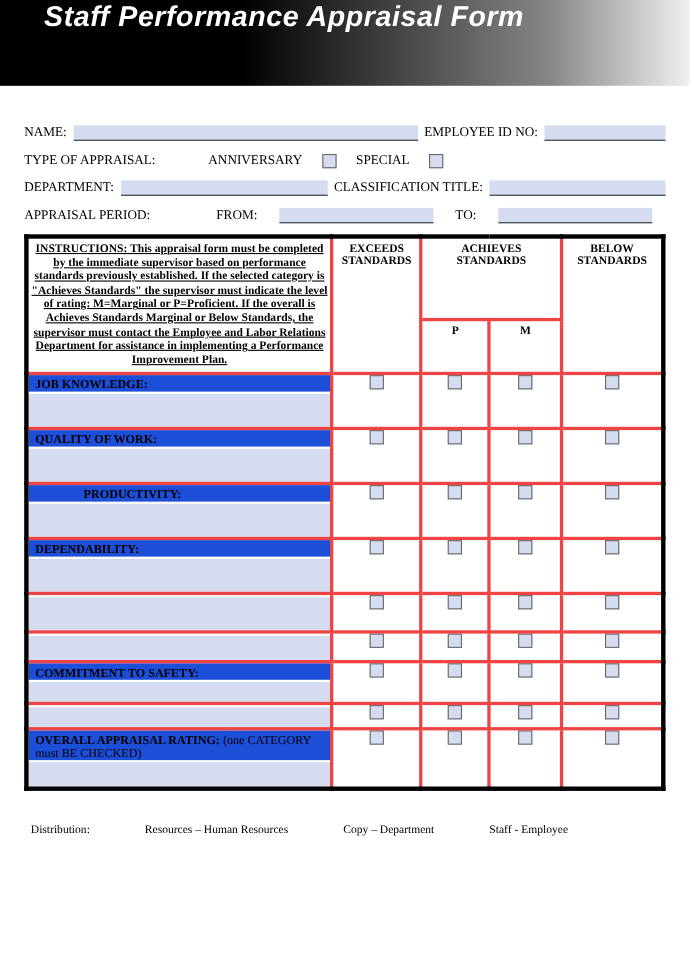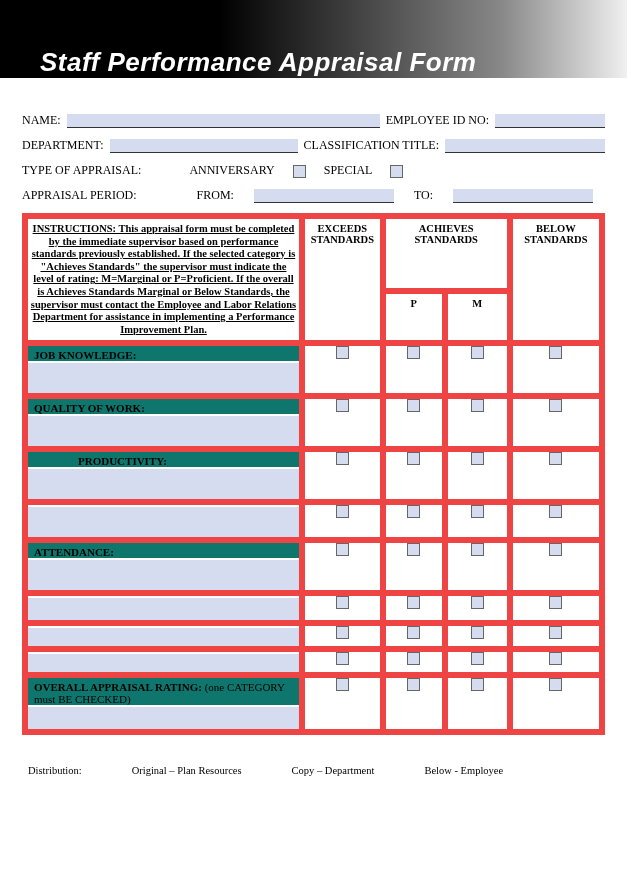--- a/index.html
+++ b/index.html
@@ -7,21 +7,21 @@
     font-family: "Times New Roman", Times, serif;
     background: #fff;
     width: 627px;
     margin: 0 auto;
     color: #000;
   }
   .page { width: 627px; background:#fff; }
   .banner {
     height: 78px;
     background: linear-gradient(90deg, #000 0%, #000 35%, #888 80%, #f0f0f0 100%);
-    display:flex; align-items:flex-end;
+    display:flex; align-items:flex-start;
     padding-left: 40px;
   }
   .banner h1 {
     color:#fff;
     font-family: Arial, Helvetica, sans-serif;
     font-weight: bold;
     font-style: italic;
     font-size: 26px;
     letter-spacing: 0.5px;
   }
@@ -65,21 +65,21 @@
     vertical-align: baseline;
   }
 
   table.matrix {
     width: 100%;
     border: 4px solid #000;
     border-collapse: collapse;
     font-size: 11px;
   }
   table.matrix td, table.matrix th {
-    border: 6px solid #ef4444;
+    border: 3px solid #ef4444;
     vertical-align: top;
   }
   table.matrix th {
     font-weight: bold;
     text-align: center;
     padding: 4px 2px;
     font-size: 10.5px;
     vertical-align: top;
   }
   .instr-cell {
@@ -92,21 +92,21 @@
   .instr-cell .u { text-decoration: underline; }
   .sub-row th { font-size: 10.5px; padding: 2px 0; }
   .cat-cell {
     padding: 0;
     vertical-align: top;
   }
   .cat-title {
     font-weight: bold;
     font-size: 11px;
     padding: 3px 6px 0 6px;
-    background: #0f766e;
+    background: #1d4ed8;
   }
   .cat-title .sub { font-weight: normal; }
   .bluebar {
     background: #d6dcf0;
     height: 18px;
     margin-top: 2px;
   }
   .tall .bluebar { height: 30px; }
   .midtall .bluebar { height: 22px; }
   .ck-cell {
@@ -131,36 +131,36 @@
     <h1>Staff Performance Appraisal Form</h1>
   </div>
 
   <div class="content">
 
     <div class="field-row">
       <span class="lbl">NAME:</span>
       <span class="blank"></span>
       <span class="lbl">EMPLOYEE ID NO:</span>
       <span class="blank short"></span>
-    </div>
-
-    <div class="field-row">
-      <span class="lbl">DEPARTMENT:</span>
-      <span class="blank"></span>
-      <span class="lbl">CLASSIFICATION TITLE:</span>
-      <span class="blank med"></span>
     </div>
 
     <div class="field-row" style="gap:14px;">
       <span class="lbl">TYPE OF APPRAISAL:</span>
       <span style="width:20px"></span>
       <span class="lbl">ANNIVERSARY</span>
       <span class="chk"></span>
       <span class="lbl">SPECIAL</span>
       <span class="chk"></span>
+    </div>
+
+    <div class="field-row">
+      <span class="lbl">DEPARTMENT:</span>
+      <span class="blank"></span>
+      <span class="lbl">CLASSIFICATION TITLE:</span>
+      <span class="blank med"></span>
     </div>
 
     <div class="field-row" style="gap:20px;">
       <span class="lbl">APPRAISAL PERIOD:</span>
       <span style="width:20px"></span>
       <span class="lbl">FROM:</span>
       <span class="blank" style="flex:0 0 140px"></span>
       <span class="lbl">TO:</span>
       <span class="blank" style="flex:0 0 140px"></span>
     </div>
@@ -231,38 +231,38 @@
             </td>
             <td class="ck-cell">
               <span class="chk"></span>
             </td>
             <td class="ck-cell">
               <span class="chk"></span>
             </td>
           </tr>
           <tr class="tall">
             <td class="cat-cell">
+              <div class="cat-title"><span style="font-weight: bold;">DEPENDABILITY:</span></div>
               <div class="bluebar"></div>
             </td>
             <td class="ck-cell">
               <span class="chk"></span>
             </td>
             <td class="ck-cell">
               <span class="chk"></span>
             </td>
             <td class="ck-cell">
               <span class="chk"></span>
             </td>
             <td class="ck-cell">
               <span class="chk"></span>
             </td>
           </tr>
           <tr class="tall">
             <td class="cat-cell">
-              <div class="cat-title"><span style="font-weight: bold;">ATTENDANCE:</span></div>
               <div class="bluebar"></div>
             </td>
             <td class="ck-cell">
               <span class="chk"></span>
             </td>
             <td class="ck-cell">
               <span class="chk"></span>
             </td>
             <td class="ck-cell">
               <span class="chk"></span>
@@ -283,20 +283,21 @@
             </td>
             <td class="ck-cell">
               <span class="chk"></span>
             </td>
             <td class="ck-cell">
               <span class="chk"></span>
             </td>
           </tr>
           <tr>
             <td class="cat-cell">
+              <div class="cat-title"><span style="font-weight: bold;">COMMITMENT TO SAFETY:</span></div>
               <div class="bluebar"></div>
             </td>
             <td class="ck-cell">
               <span class="chk"></span>
             </td>
             <td class="ck-cell">
               <span class="chk"></span>
             </td>
             <td class="ck-cell">
               <span class="chk"></span>
@@ -340,18 +341,18 @@
               <span class="chk"></span>
             </td>
           </tr>
         </tbody>
     </table>
 
   </div>
 
   <div class="dist">
     <span>Distribution:</span>
-    <span>Original – Plan Resources</span>
+    <span>Resources – Human Resources</span>
     <span>Copy – Department</span>
-    <span>Below - Employee</span>
+    <span>Staff - Employee</span>
   </div>
 
 </div>
 
 </body></html>

